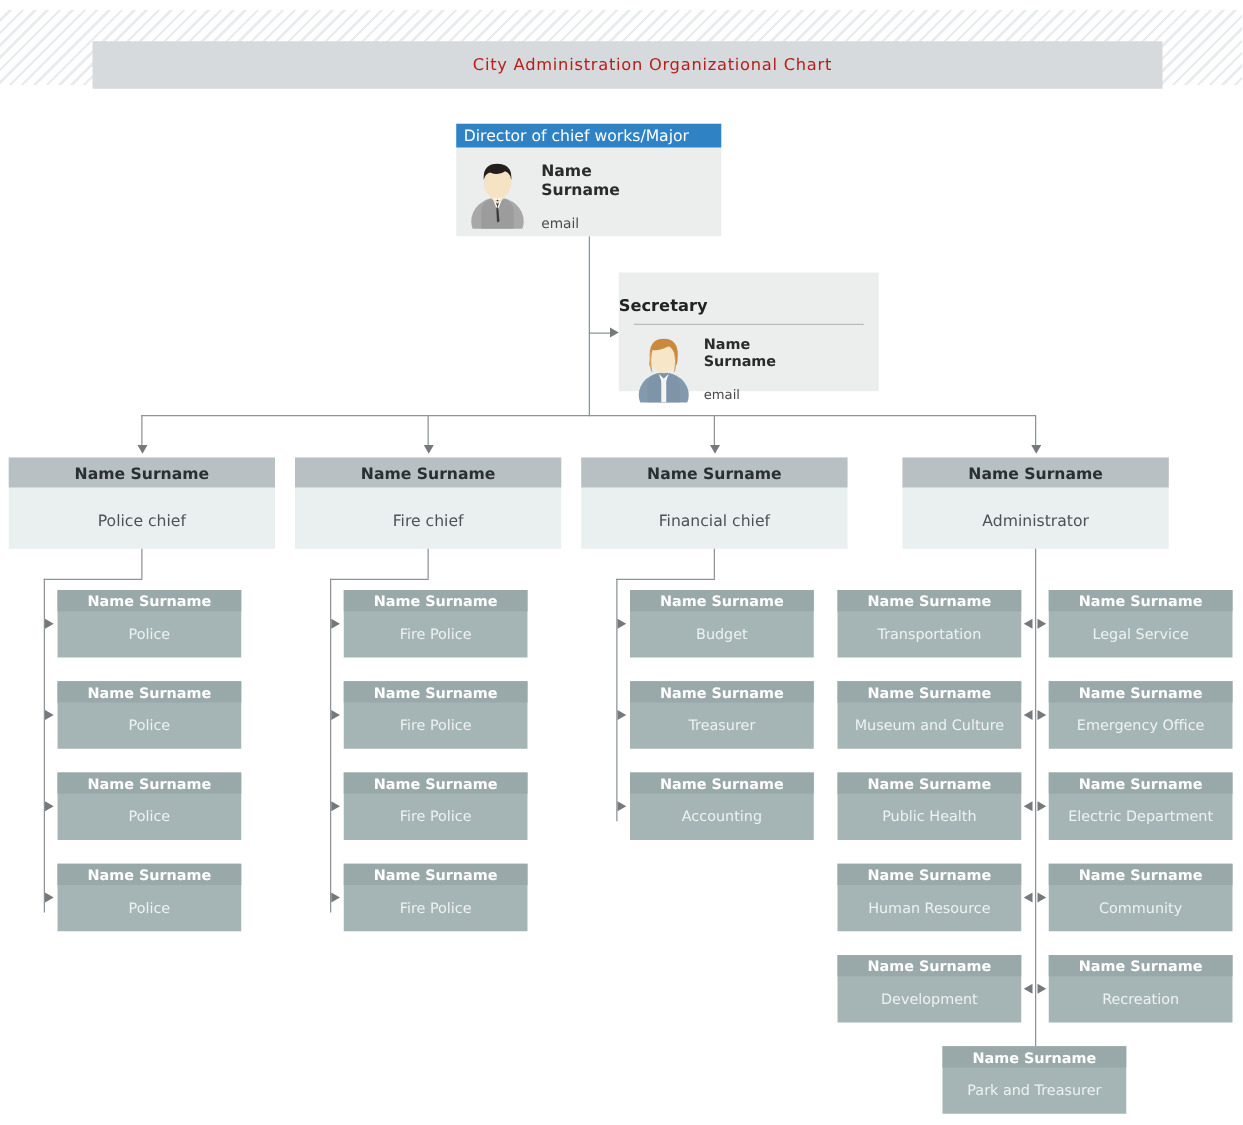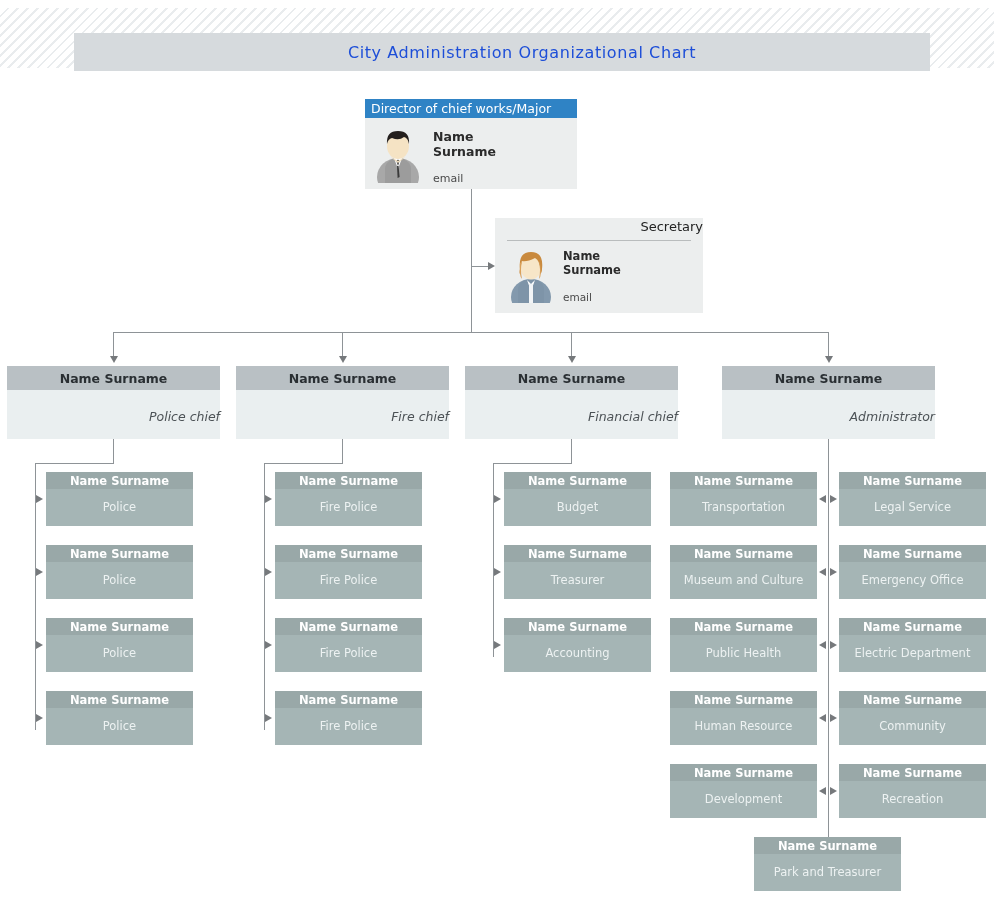--- a/index.html
+++ b/index.html
@@ -37,22 +37,22 @@
     left: 74px;
     top: 25px;
     width: 856px;
     height: 38px;
     background: #d6dadd;
     display: flex;
     align-items: center;
     justify-content: center;
   }
   .title-text {
-    font-size: 16px;
-    color: #1d4ed8;
+    font-size: 13px;
+    color: #b91c1c;
     letter-spacing: 0.6px;
     font-weight: 400;
     white-space: nowrap;
     margin-left: 40px;
   }
 
   
   .ln {
     position: absolute;
     background: #8e9397;
@@ -112,25 +112,25 @@
     font-weight: bold;
     color: #2b2b2b;
     line-height: 15px;
   }
   .person-email {
     font-size: 11px;
     color: #4a4a4a;
     margin-top: 13px;
   }
   .sec-title {
-    text-align: right;
+    text-align: left;
     font-size: 13px;
-    font-weight: normal;
+    font-weight: bold;
     color: #222;
-    padding-top: 1px;
+    padding-top: 20px;
   }
   .sec-rule {
     height: 1px;
     background: #b9bcbd;
     margin: 6px 12px 0 12px;
   }
   .sec-body {
     display: flex;
     align-items: flex-start;
     padding: 6px 0 0 14px;
@@ -159,23 +159,22 @@
     color: #2a2f33;
     font-size: 12.5px;
     font-weight: bold;
     display: flex;
     align-items: center;
     justify-content: center;
   }
   .dept-role {
     font-size: 12.5px;
     color: #4c5256;
-    text-align: right;
+    text-align: center;
     padding-top: 19px;
-    font-style: italic;
   }
 
   
   .card-leaf {
     position: absolute;
     background: #a5b5b5;
   }
   .leaf-head {
     height: 17px;
     background: #99a8a8;

